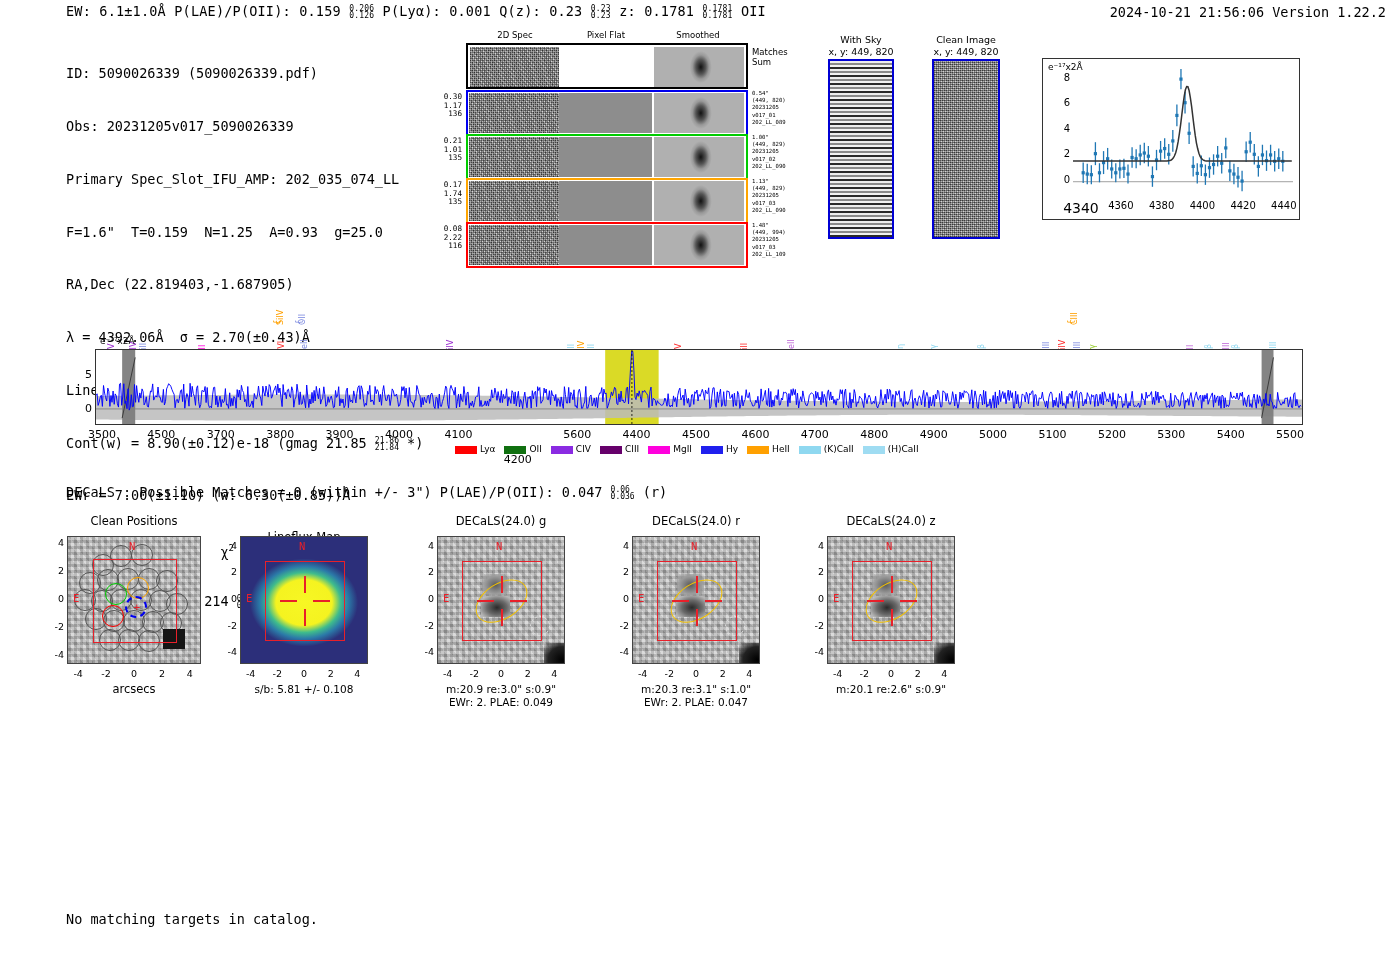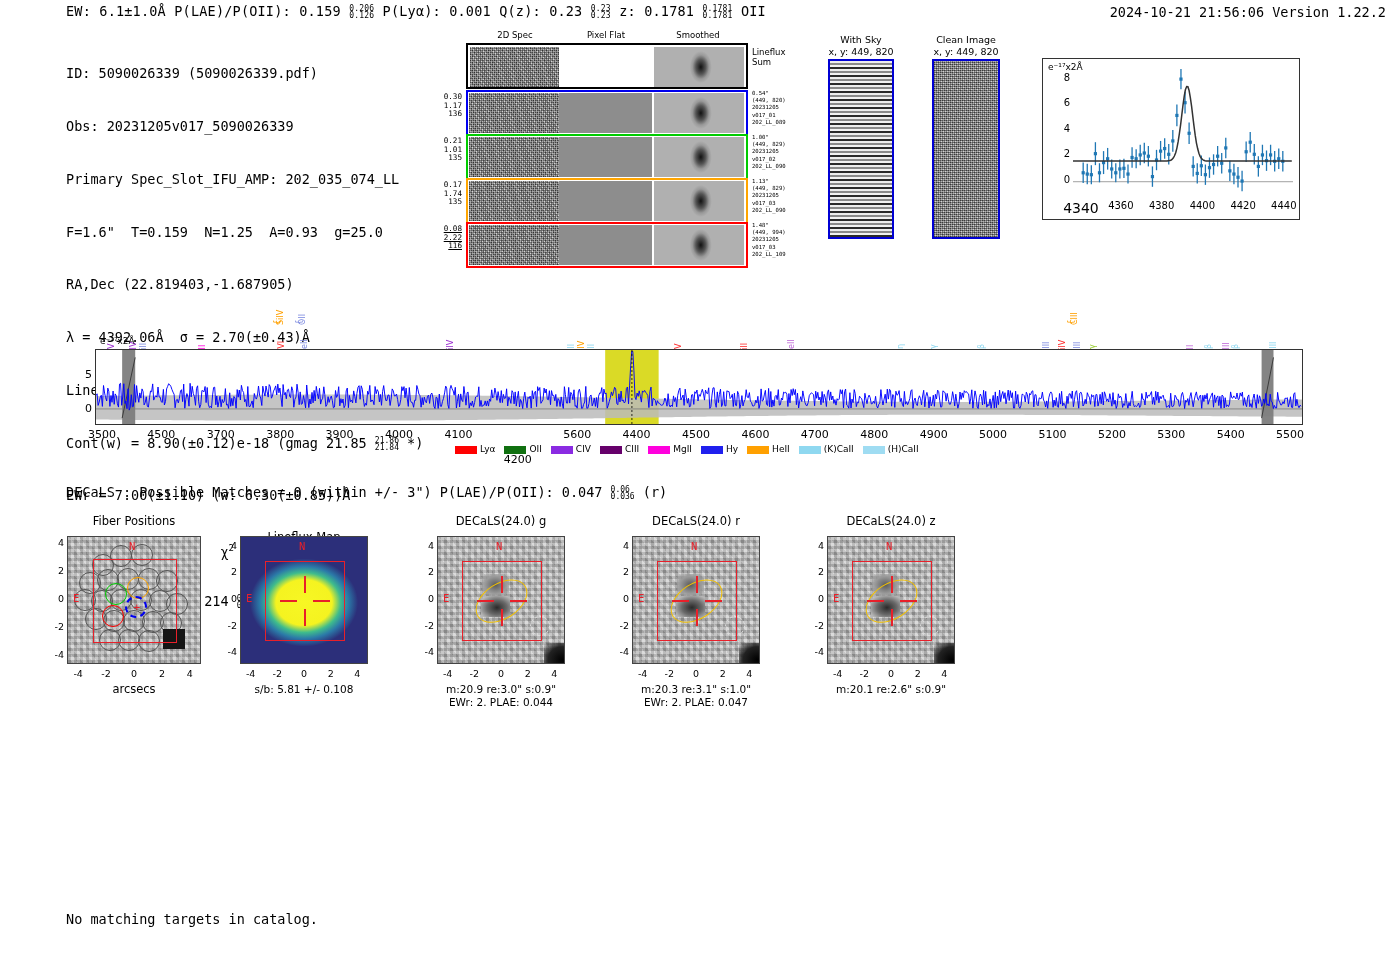--- a/index.html
+++ b/index.html
@@ -100,21 +100,21 @@
   <div class="colhdr sans" style="left:52px;top:0;width:86px;text-align:center;">2D Spec</div>
   <div class="colhdr sans" style="left:140px;top:0;width:92px;text-align:center;">Pixel Flat</div>
   <div class="colhdr sans" style="left:234px;top:0;width:88px;text-align:center;">Smoothed</div>
 
   <div class="strip" style="left:46px;top:13px;width:282px;height:46px;border:2px solid #000;">
     <div class="abs noise" style="left:2px;top:2px;width:89px;height:40px;"></div>
     <div class="abs" style="left:91px;top:2px;width:93px;height:40px;background:#fff;"></div>
     <div class="abs smooth" style="left:186px;top:2px;width:90px;height:40px;"></div>
   </div>
   <div class="sans" style="position:absolute;left:332px;top:17px;font-size:8.5px;line-height:10px;">
-    <div>Lineflux</div>
+    <div>Matches</div>
       <div>Sum</div>
   </div>
 
   <div class="lbl-left" style="left:-2px;top:63px;width:44px;">
     <div>0.30</div>
       <div>1.17</div>
       <div>136</div>
   </div>
   <div class="strip" style="left:46px;top:60px;width:282px;height:46px;border:2px solid #0000ee;">
     <div class="abs noise" style="left:1px;top:1px;width:90px;height:40px;"></div>
@@ -158,21 +158,21 @@
     <div class="abs smooth" style="left:186px;top:1px;width:90px;height:40px;"></div>
   </div>
   <div class="lbl-right" style="left:332px;top:148px;">
     <div>1.13"</div>
       <div>(449, 829)</div>
       <div>20231205</div>
       <div>v017_03</div>
       <div>202_LL_090</div>
   </div>
 
-  <div class="lbl-left" style="left:-2px;top:195px;width:44px;text-decoration:underline;">
+  <div class="lbl-left" style="left:-2px;top:195px;width:44px;">
     <div>0.08</div>
       <div>2.22</div>
       <div>116</div>
   </div>
   <div class="strip" style="left:46px;top:192px;width:282px;height:46px;border:2px solid #ff0000;">
     <div class="abs noise" style="left:1px;top:1px;width:90px;height:40px;"></div>
     <div class="abs flat" style="left:91px;top:1px;width:93px;height:40px;"></div>
     <div class="abs smooth" style="left:186px;top:1px;width:90px;height:40px;"></div>
   </div>
   <div class="lbl-right" style="left:332px;top:192px;">
@@ -422,21 +422,21 @@
     <div class="abs sans" style="left:1208.7093596059112px;top:428px;width:44px;text-align:center;font-size:11px;">5400</div>
     <div class="abs sans" style="left:1268.1182266009853px;top:428px;width:44px;text-align:center;font-size:11px;">5500</div>
   </div>
 <div id="legend" class="sans"><span class="lgitem"><span class="swatch" style="background:#ff0000;"></span><span>Lyα</span></span><span class="lgitem"><span class="swatch" style="background:#107010;"></span><span>OII</span></span><span class="lgitem"><span class="swatch" style="background:#8a2be2;"></span><span>CIV</span></span><span class="lgitem"><span class="swatch" style="background:#66006b;"></span><span>CIII</span></span><span class="lgitem"><span class="swatch" style="background:#ff00dd;"></span><span>MgII</span></span><span class="lgitem"><span class="swatch" style="background:#2020ee;"></span><span>Hy</span></span><span class="lgitem"><span class="swatch" style="background:#ffa000;"></span><span>HeII</span></span><span class="lgitem"><span class="swatch" style="background:#8fd8f0;"></span><span>(K)CaII</span></span><span class="lgitem"><span class="swatch" style="background:#9fdcf2;"></span><span>(H)CaII</span></span></div>
 
 <div class="abs mono" id="decals-hdr">
   <span>DECaLS : Possible Matches = 0 (within +/- 3")  P(LAE)/P(OII): 0.047 </span><span class="sup"><b>0.06</b><b>0.036</b></span><span> (r)</span>
 </div>
 
 <div id="panels">
-    <div class="imgtitle sans" style="left:39px;top:514px;width:190px;">Fiber Positions</div>
+    <div class="imgtitle sans" style="left:39px;top:514px;width:190px;">Clean Positions</div>
     <div class="imgframe gray-noise" style="left:67px;top:536px;width:134px;height:128px;">
       <div class="abs" style="left:23.895833333333336px;top:16.70833333333333px;width:22px;height:22px;border:1.1px solid #555;border-radius:50%;box-sizing:border-box;"></div>
       <div class="abs" style="left:42.041666666666664px;top:8.333333333333329px;width:22px;height:22px;border:1.1px solid #555;border-radius:50%;box-sizing:border-box;"></div>
       <div class="abs" style="left:62.97916666666667px;top:6.9375px;width:22px;height:22px;border:1.1px solid #555;border-radius:50%;box-sizing:border-box;"></div>
       <div class="abs" style="left:11.333333333333329px;top:34.854166666666664px;width:22px;height:22px;border:1.1px solid #555;border-radius:50%;box-sizing:border-box;"></div>
       <div class="abs" style="left:29.47916666666667px;top:32.0625px;width:22px;height:22px;border:1.1px solid #555;border-radius:50%;box-sizing:border-box;"></div>
       <div class="abs" style="left:49.020833333333336px;top:30.666666666666664px;width:22px;height:22px;border:1.1px solid #555;border-radius:50%;box-sizing:border-box;"></div>
       <div class="abs" style="left:69.95833333333333px;top:30.666666666666664px;width:22px;height:22px;border:1.1px solid #555;border-radius:50%;box-sizing:border-box;"></div>
       <div class="abs" style="left:88.10416666666666px;top:33.45833333333333px;width:22px;height:22px;border:1.1px solid #555;border-radius:50%;box-sizing:border-box;"></div>
       <div class="abs" style="left:5.75px;top:51.604166666666664px;width:22px;height:22px;border:1.1px solid #555;border-radius:50%;box-sizing:border-box;"></div>
@@ -514,21 +514,21 @@
     <div class="ticklab sans" style="left:462.3333333333333px;top:668px;width:24px;text-align:center;">-2</div>
     <div class="ticklab sans" style="left:489px;top:668px;width:24px;text-align:center;">0</div>
     <div class="ticklab sans" style="left:515.6666666666666px;top:668px;width:24px;text-align:center;">2</div>
     <div class="ticklab sans" style="left:542.3333333333334px;top:668px;width:24px;text-align:center;">4</div>
     <div class="ticklab sans" style="left:417px;top:646.3333333333334px;width:17px;text-align:right;">-4</div>
     <div class="ticklab sans" style="left:417px;top:619.6666666666666px;width:17px;text-align:right;">-2</div>
     <div class="ticklab sans" style="left:417px;top:593px;width:17px;text-align:right;">0</div>
     <div class="ticklab sans" style="left:417px;top:566.3333333333334px;width:17px;text-align:right;">2</div>
     <div class="ticklab sans" style="left:417px;top:539.6666666666666px;width:17px;text-align:right;">4</div>
     <div class="capt sans" style="left:397px;top:683px;width:208px;">m:20.9  re:3.0"  s:0.9"</div>
-    <div class="capt sans" style="left:397px;top:696px;width:208px;">EWr: 2. PLAE: 0.044</div>
+    <div class="capt sans" style="left:397px;top:696px;width:208px;">EWr: 2. PLAE: 0.049</div>
     <div class="imgtitle sans" style="left:604px;top:514px;width:184px;">DECaLS(24.0) r</div>
     <div class="imgframe gray-noise" style="left:632px;top:536px;width:128px;height:128px;">
       <div class="abs" style="left:42.666666666666664px;top:58.666666666666664px;width:29.333333333333336px;height:21.333333333333336px;background:radial-gradient(ellipse at 55% 55%,#2a2a2a 0%,#6a6a6a 45%,#b5b5b5 80%,rgba(200,200,200,0) 100%);"></div>
       <div class="abs" style="left:44px;top:37.33333333333333px;width:26.666666666666668px;height:21.333333333333336px;background:radial-gradient(ellipse at 50% 50%,#5a5a5a 0%,#9a9a9a 55%,rgba(200,200,200,0) 100%);"></div>
       <div class="abs" style="left:106px;top:106px;width:26px;height:24px;background:radial-gradient(ellipse at 70% 70%,#000 0%,#222 55%,rgba(60,60,60,0) 100%);"></div>
       <div class="ell" style="left:35.33333333333333px;top:46px;width:57.333333333333336px;height:36.00000000000001px;transform:rotate(-33deg);"></div>
       <div class="dash-ell" style="left:92px;top:78.66666666666667px;width:20px;height:20px;"></div>
       <div class="redbox" style="left:24px;top:24px;width:80px;height:80px;"></div>
       <div class="cross" style="left:38.66666666666667px;top:63.4px;width:17.333333333333336px;height:1.3px;"></div>
       <div class="cross" style="left:72px;top:63.4px;width:17.333333333333336px;height:1.3px;"></div>

